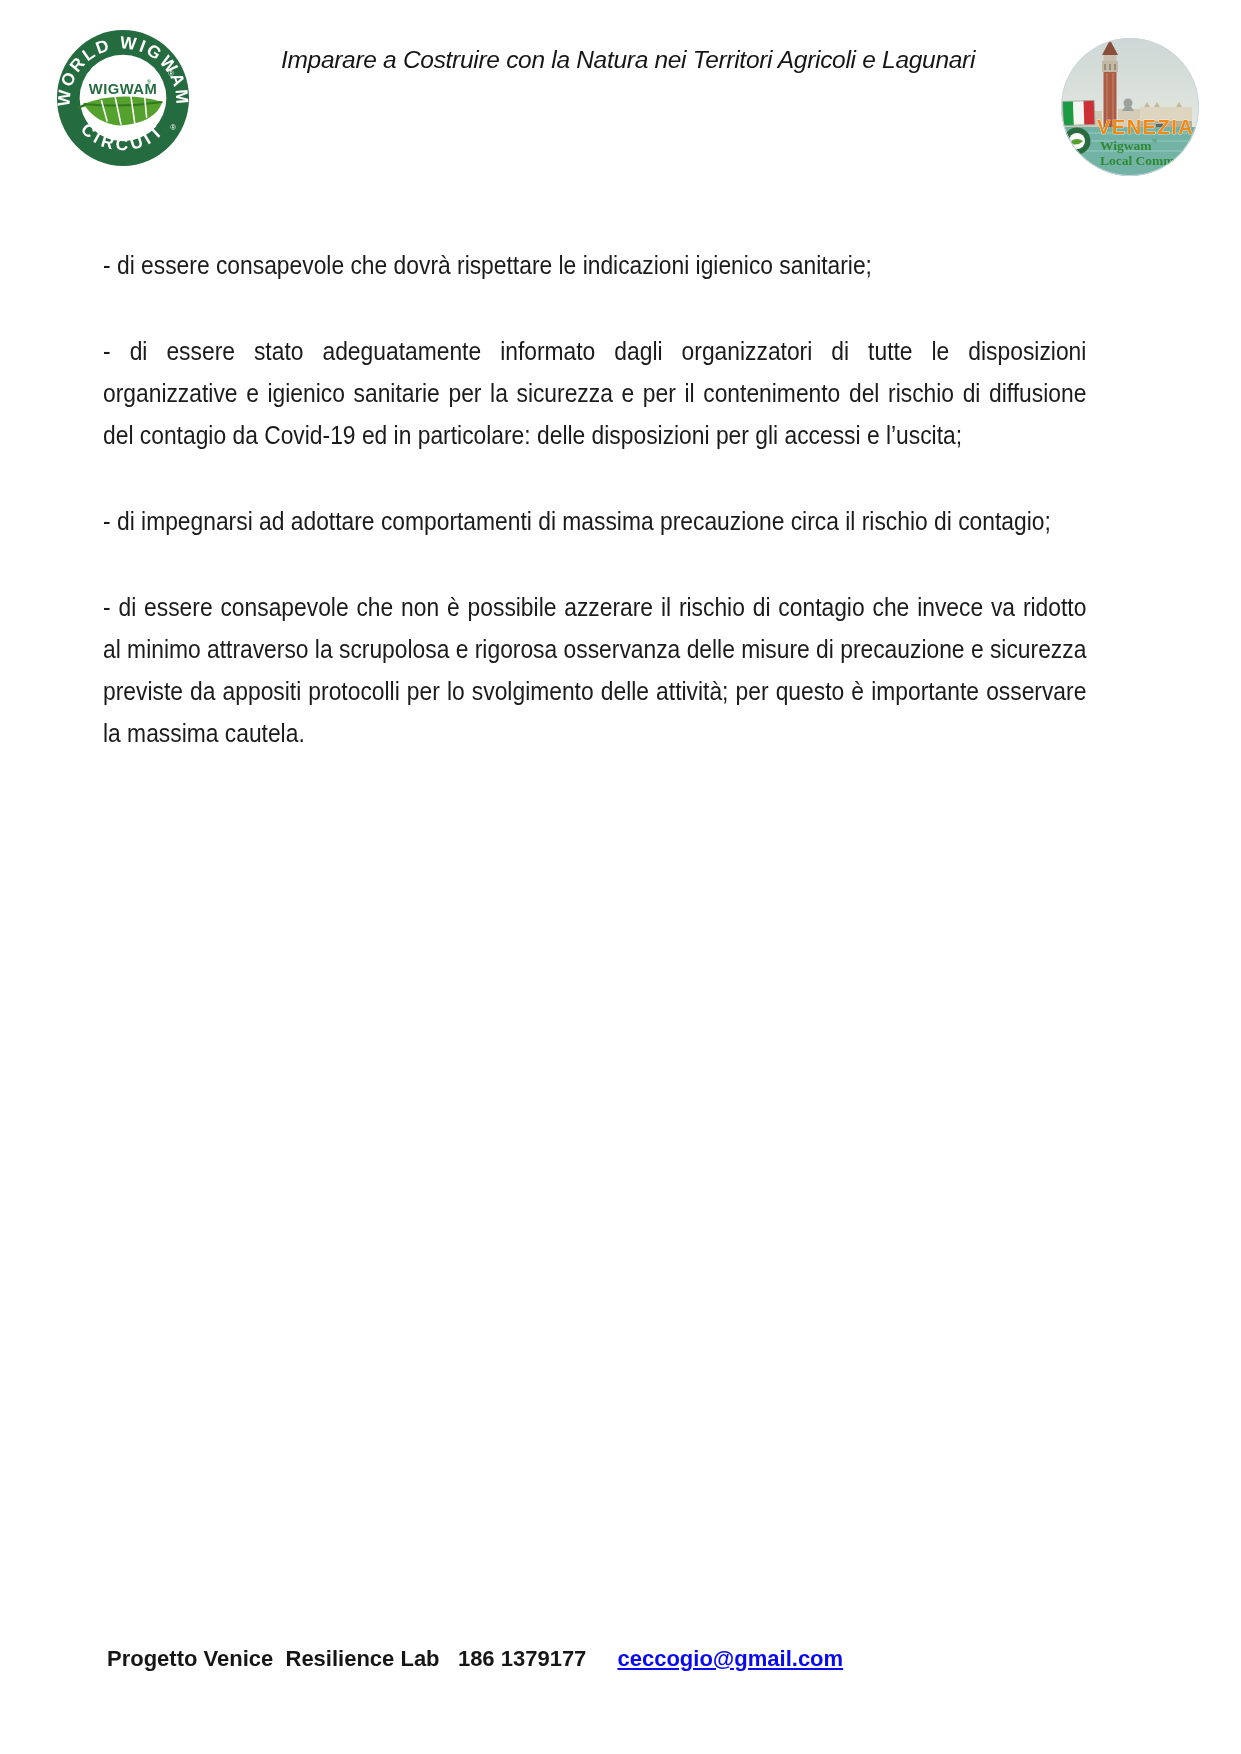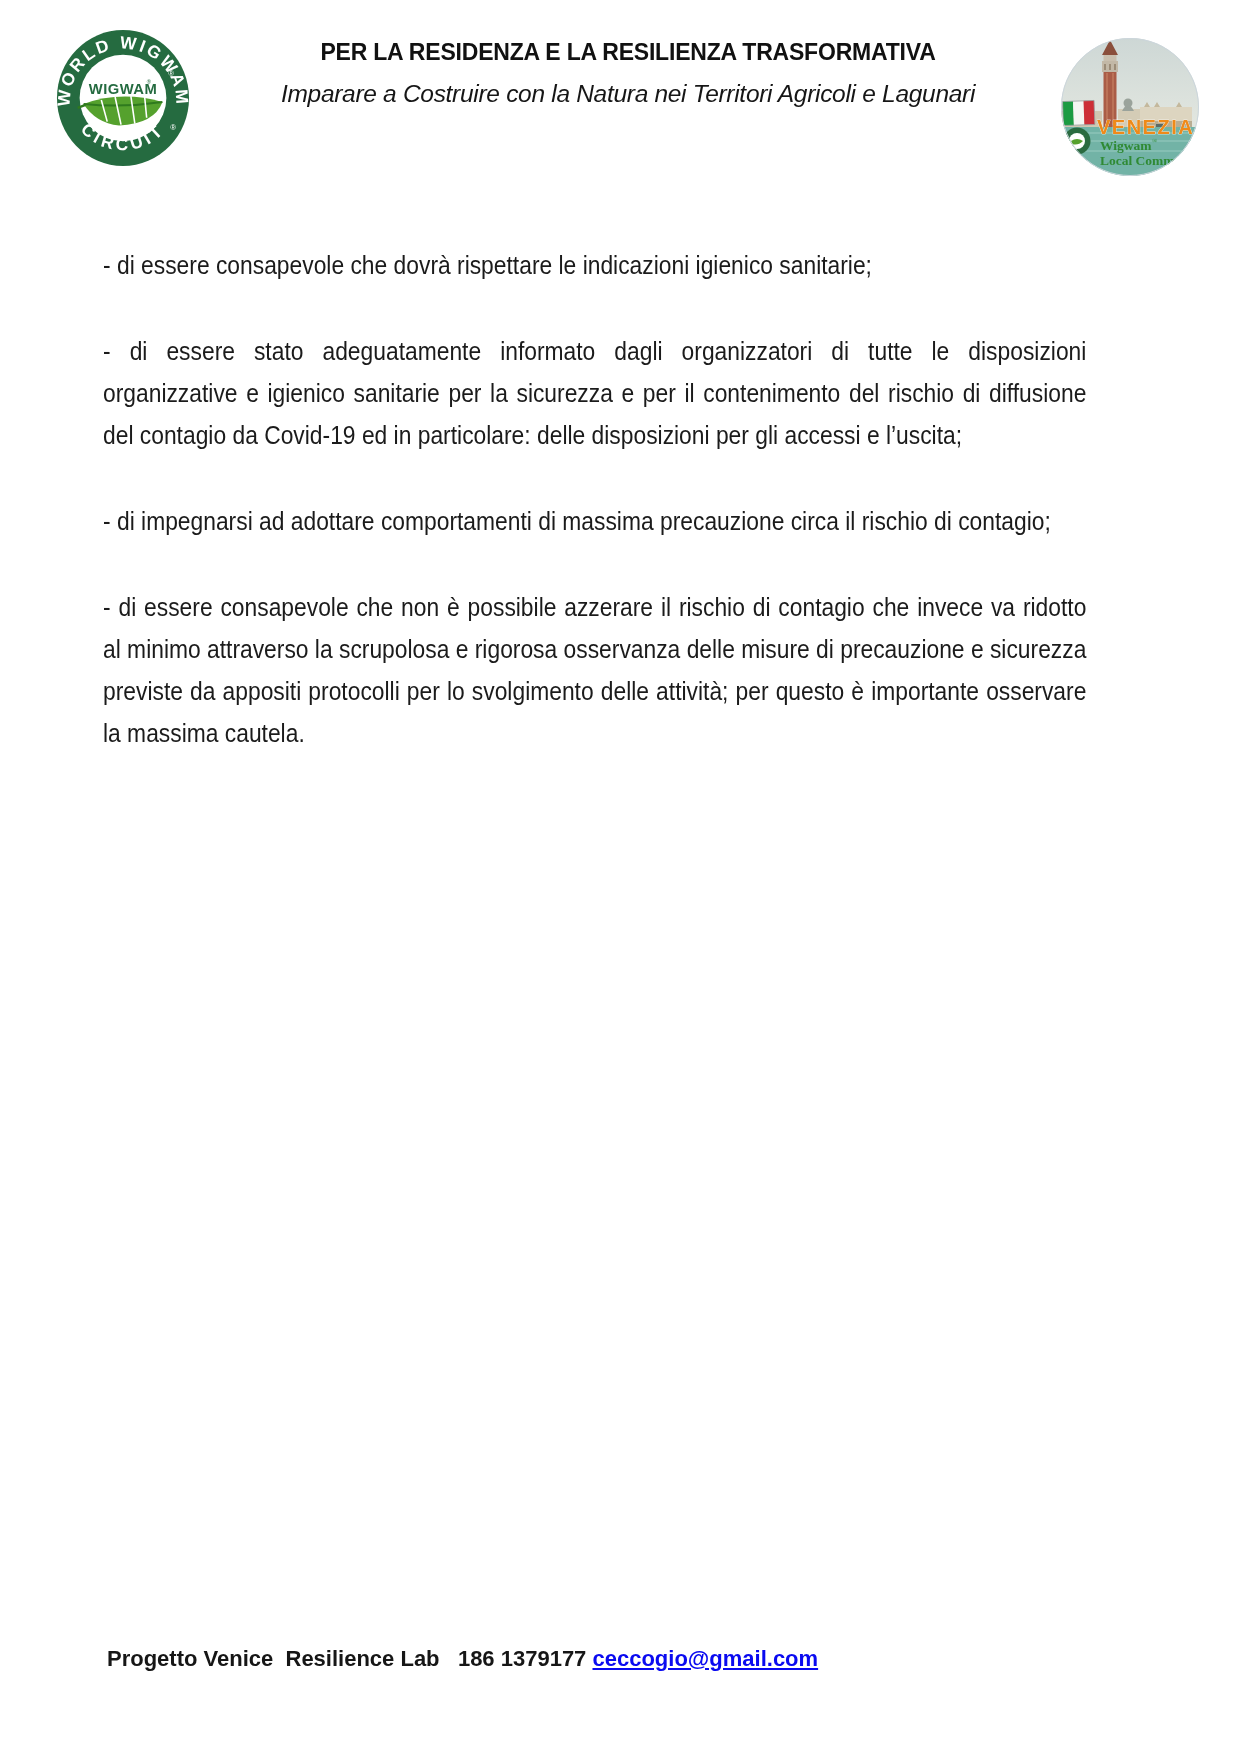--- a/index.html
+++ b/index.html
@@ -49,21 +49,21 @@
   }
 
   
   .doc-footer {
     position:absolute; left:107px; top:1566px; right:80px;
     font-weight:bold; font-size:22px; line-height:28px;
     color:#161616;
     white-space:pre-wrap;
   }
   .doc-footer .f-line2 { margin-top:23px; }
-  .email-link { font-weight:bold; text-decoration:underline; cursor:pointer; }
+  .email-link { font-weight:bold; text-decoration:underline; cursor:pointer;margin-left:25px; }
 
   
   text { font-family:"Liberation Sans", sans-serif; }
   .serif { font-family:"Liberation Serif", serif; }
 </style>
 </head>
 <body>
 
 <div class="page">
 
@@ -89,21 +89,20 @@
         <text x="70" y="66" text-anchor="middle" font-size="15" font-weight="bold" fill="#256b40" letter-spacing="0.5">WIGWAM</text>
         <text x="94" y="56" font-size="6" fill="#256b40">®</text>
         <path d="M 30,76 Q 68,62 110,74 Q 102,96 66,98 Q 42,95 30,76 Z" fill="#55a12d"></path>
         <path d="M 30,76 Q 70,80 110,74" stroke="#2f7a1e" stroke-width="2" fill="none"></path>
         <path d="M 48,72 L 54,94 M 62,69 L 68,97 M 78,68 L 82,96 M 92,69 L 94,90" stroke="#ffffff" stroke-width="1.6" fill="none"></path>
         <path d="M 24,80 L 32,77" stroke="#2f7a1e" stroke-width="2.5" fill="none"></path>
       </svg>
     </div>
 
     <div class="title-block">
-      <div class="doc-subtitle">PER LA RESIDENZA E LA RESILIENZA TRASFORMATIVA</div>
       <div class="doc-tagline">Imparare a Costruire con la Natura nei Territori Agricoli e Lagunari</div>
     </div>
 
     <div class="logo-right">
       <svg viewBox="0 0 140 140">
         <defs>
           <clipPath id="circClip">
               <circle cx="70" cy="70" r="69"></circle>
             </clipPath>
           <linearGradient id="skyGrad" x1="0" y1="0" x2="0" y2="1">

